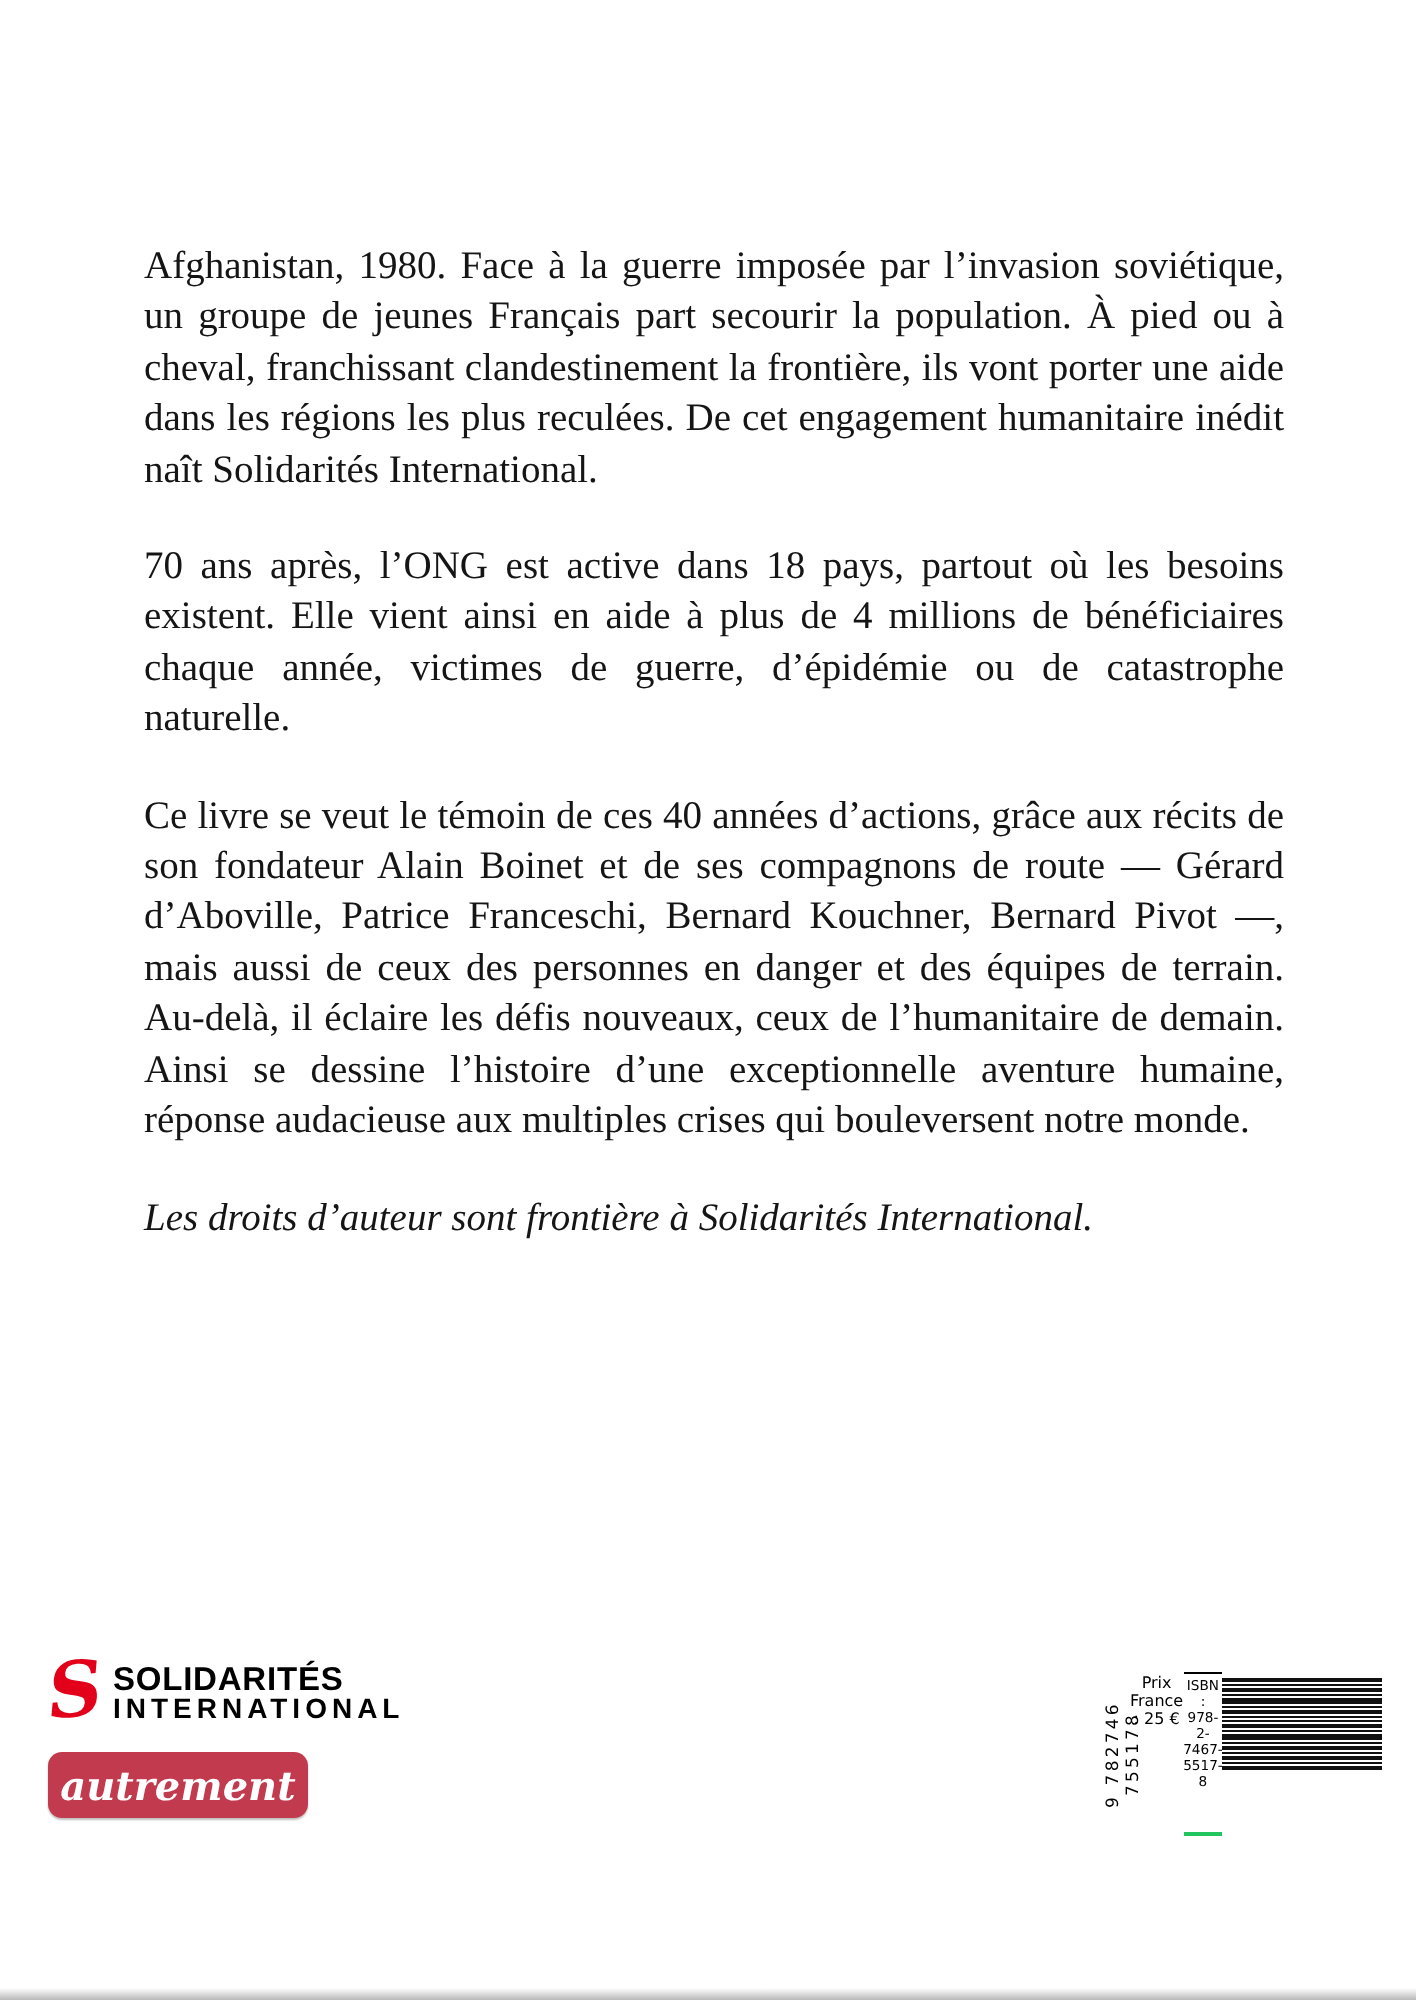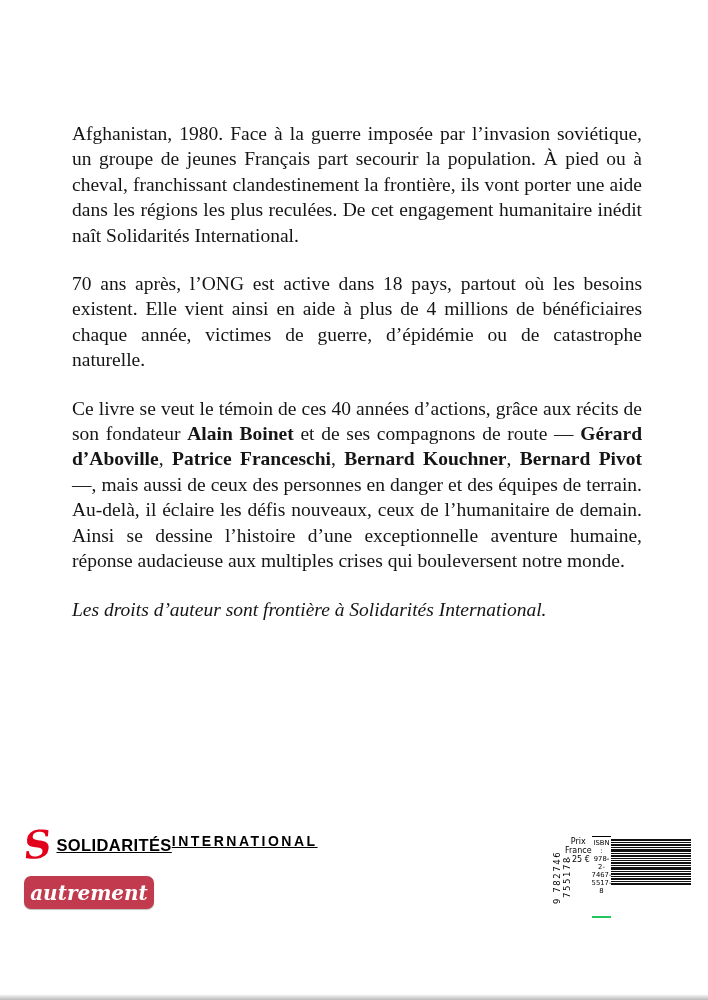--- a/index.html
+++ b/index.html
@@ -20,37 +20,37 @@
     left: 72px;
     top: 101px;
     width: 570px;
     font-size: 19.5px;
     line-height: 25.4px;
     color: #151515;
     text-align: justify;
     margin-top: 20px;
   }
   .text-block p { margin-bottom: 23px; }
-  .text-block .bold { font-weight: 700; }
+  .text-block .bold { font-weight: 400; }
   .rights-note { font-style: italic; margin-top: 6px; text-align: left; }
 
   
   .publisher { position: absolute; left: 24px; top: 826px; }
   .logo-row { display: flex; align-items: center; gap: 5px; }
   .logo-s {
     color: var(--brand-red, #e2001a);
     font-family: "DejaVu Serif", serif;
     font-style: italic;
     font-weight: 700;
     font-size: 38px;
     line-height: 38px;
     transform: rotate(-6deg);
     display: inline-block;
   }
-  .logo-text { display: flex; flex-direction: row; justify-content: center; text-decoration: underline; }
+  .logo-text { display: flex; flex-direction: column; justify-content: center; }
   .logo-name {
     font-family: "Liberation Sans", sans-serif;
     font-weight: 700;
     font-size: 16.5px;
     letter-spacing: 0.4px;
     color: #000;
     line-height: 18px;
   }
   .logo-sub {
     font-family: "Liberation Sans", sans-serif;

